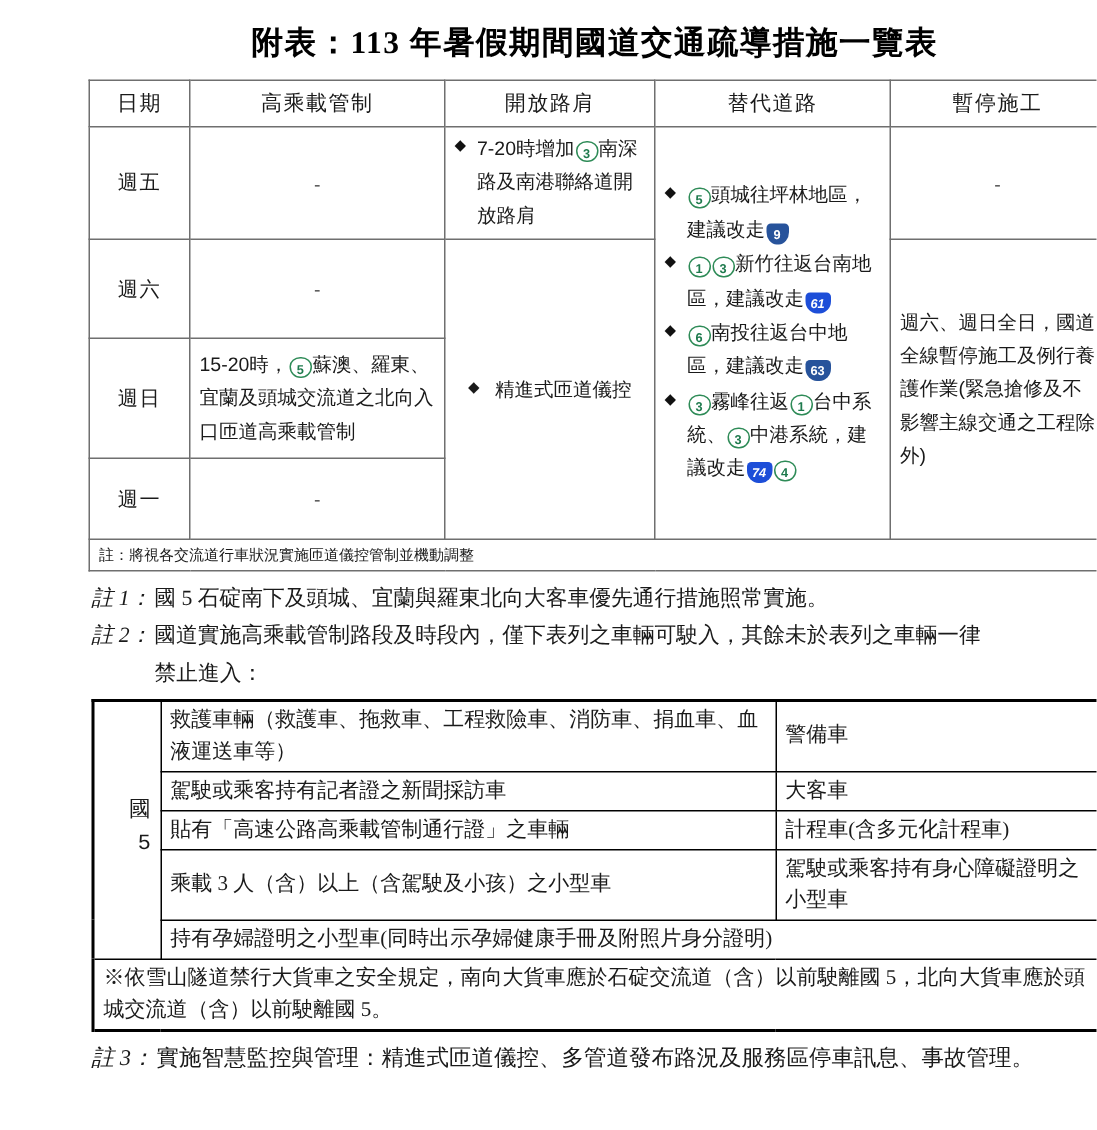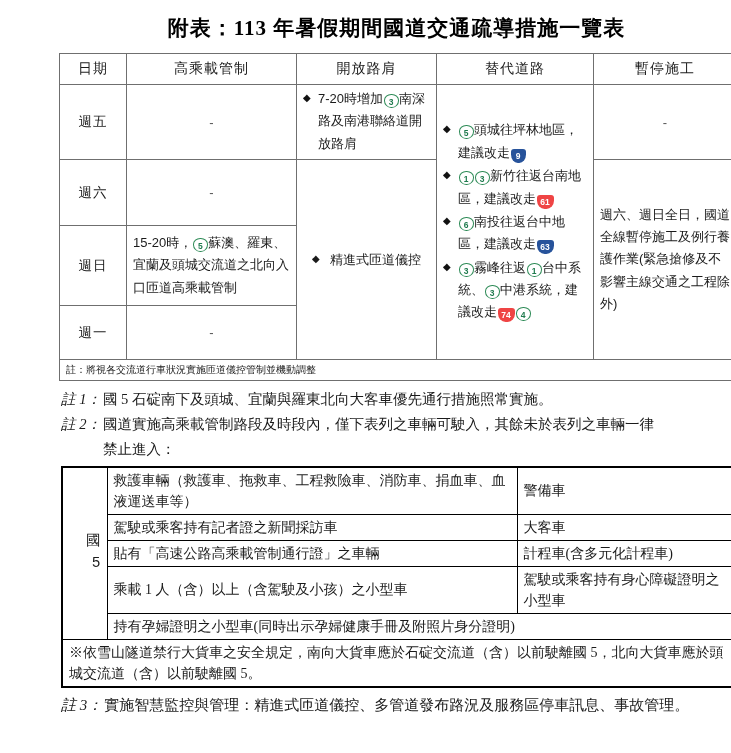--- a/index.html
+++ b/index.html
@@ -135,22 +135,23 @@
   }
   
   .badge.prov-blue {
     color: #ffffff;
     background: #27539b;
     border-radius: 3px 3px 45% 45% / 3px 3px 60% 60%;
   }
   
   .badge.prov-red {
     color: #ffffff;
-    background: #ef4444;
+    background: #1d4ed8;
     border-radius: 3px 3px 45% 45% / 3px 3px 60% 60%;
+    font-style: italic;
   }
   .badge.wide { width: 17px; }
 
   
   .notes {
     font-family: "Liberation Serif", serif;
     font-size: 14.5px;
     padding: 7px 26px 0 30px;
     line-height: 1.6;
   }
@@ -310,21 +311,21 @@
         </tr>
         <tr>
           <td>駕駛或乘客持有記者證之新聞採訪車</td>
           <td>大客車</td>
         </tr>
         <tr>
           <td>貼有「高速公路高乘載管制通行證」之車輛</td>
           <td>計程車(含多元化計程車)</td>
         </tr>
         <tr>
-          <td>乘載 1 人（含）以上（含駕駛及小孩）之小型車</td>
+          <td>乘載 3 人（含）以上（含駕駛及小孩）之小型車</td>
           <td>駕駛或乘客持有身心障礙證明之小型車</td>
         </tr>
         <tr>
           <td class="vfull" colspan="2">持有孕婦證明之小型車(同時出示孕婦健康手冊及附照片身分證明)</td>
         </tr>
         <tr>
           <td colspan="3" style="border-left:2.5px solid #000">※依雪山隧道禁行大貨車之安全規定，南向大貨車應於石碇交流道（含）以前駛離國 5，北向大貨車應於頭城交流道（含）以前駛離國 5。</td>
         </tr>
       </tbody>
     </table>

